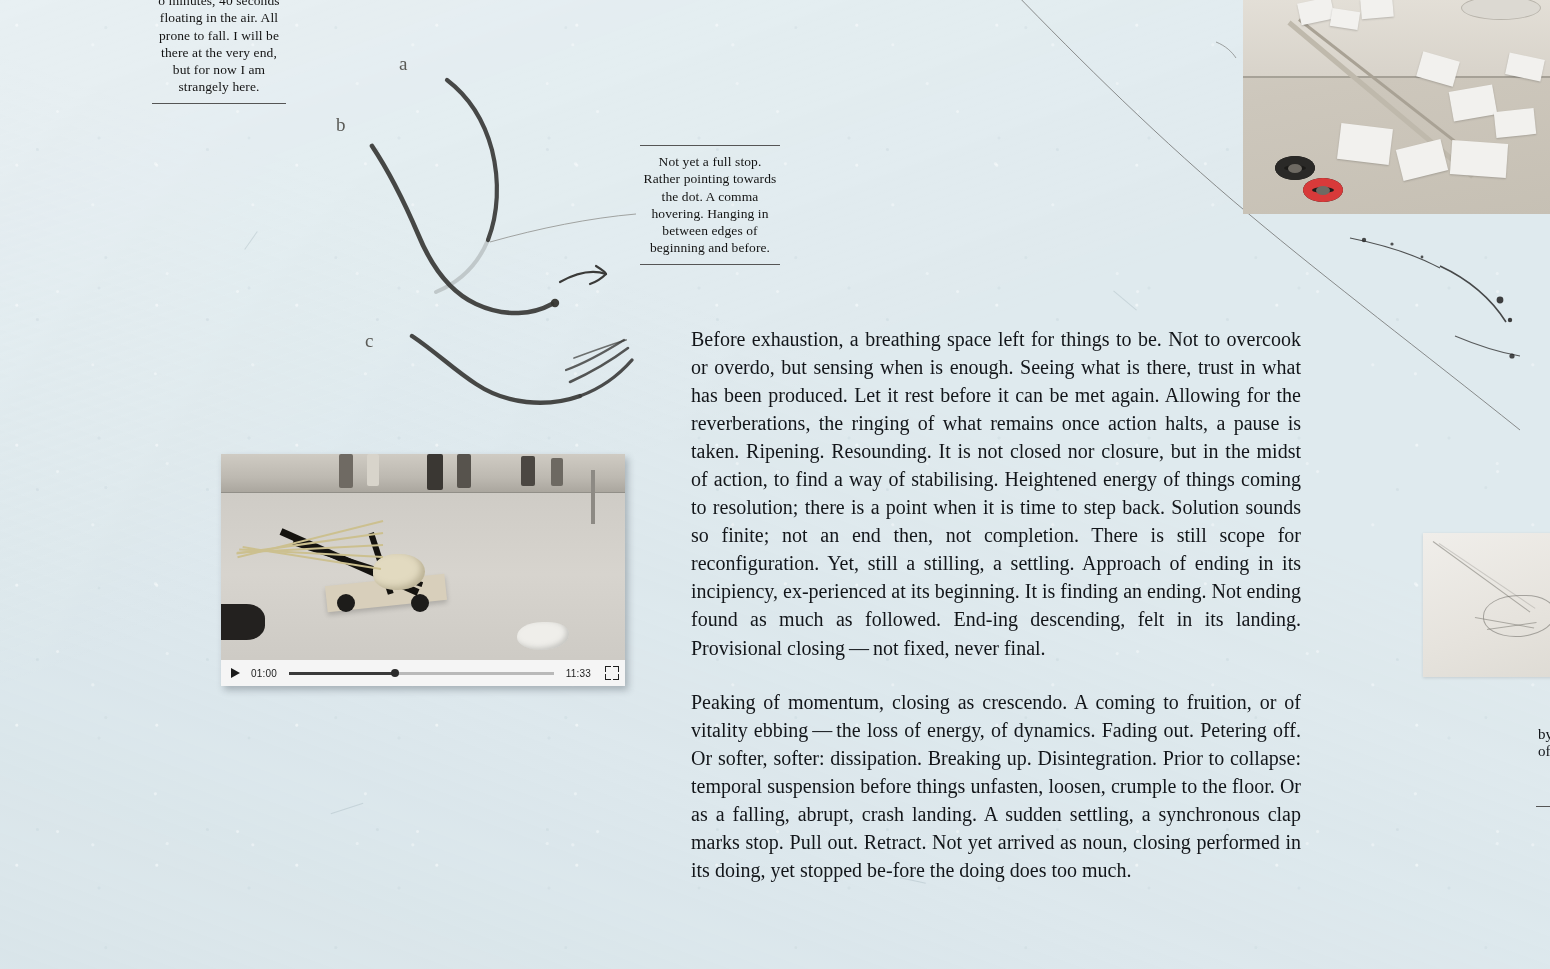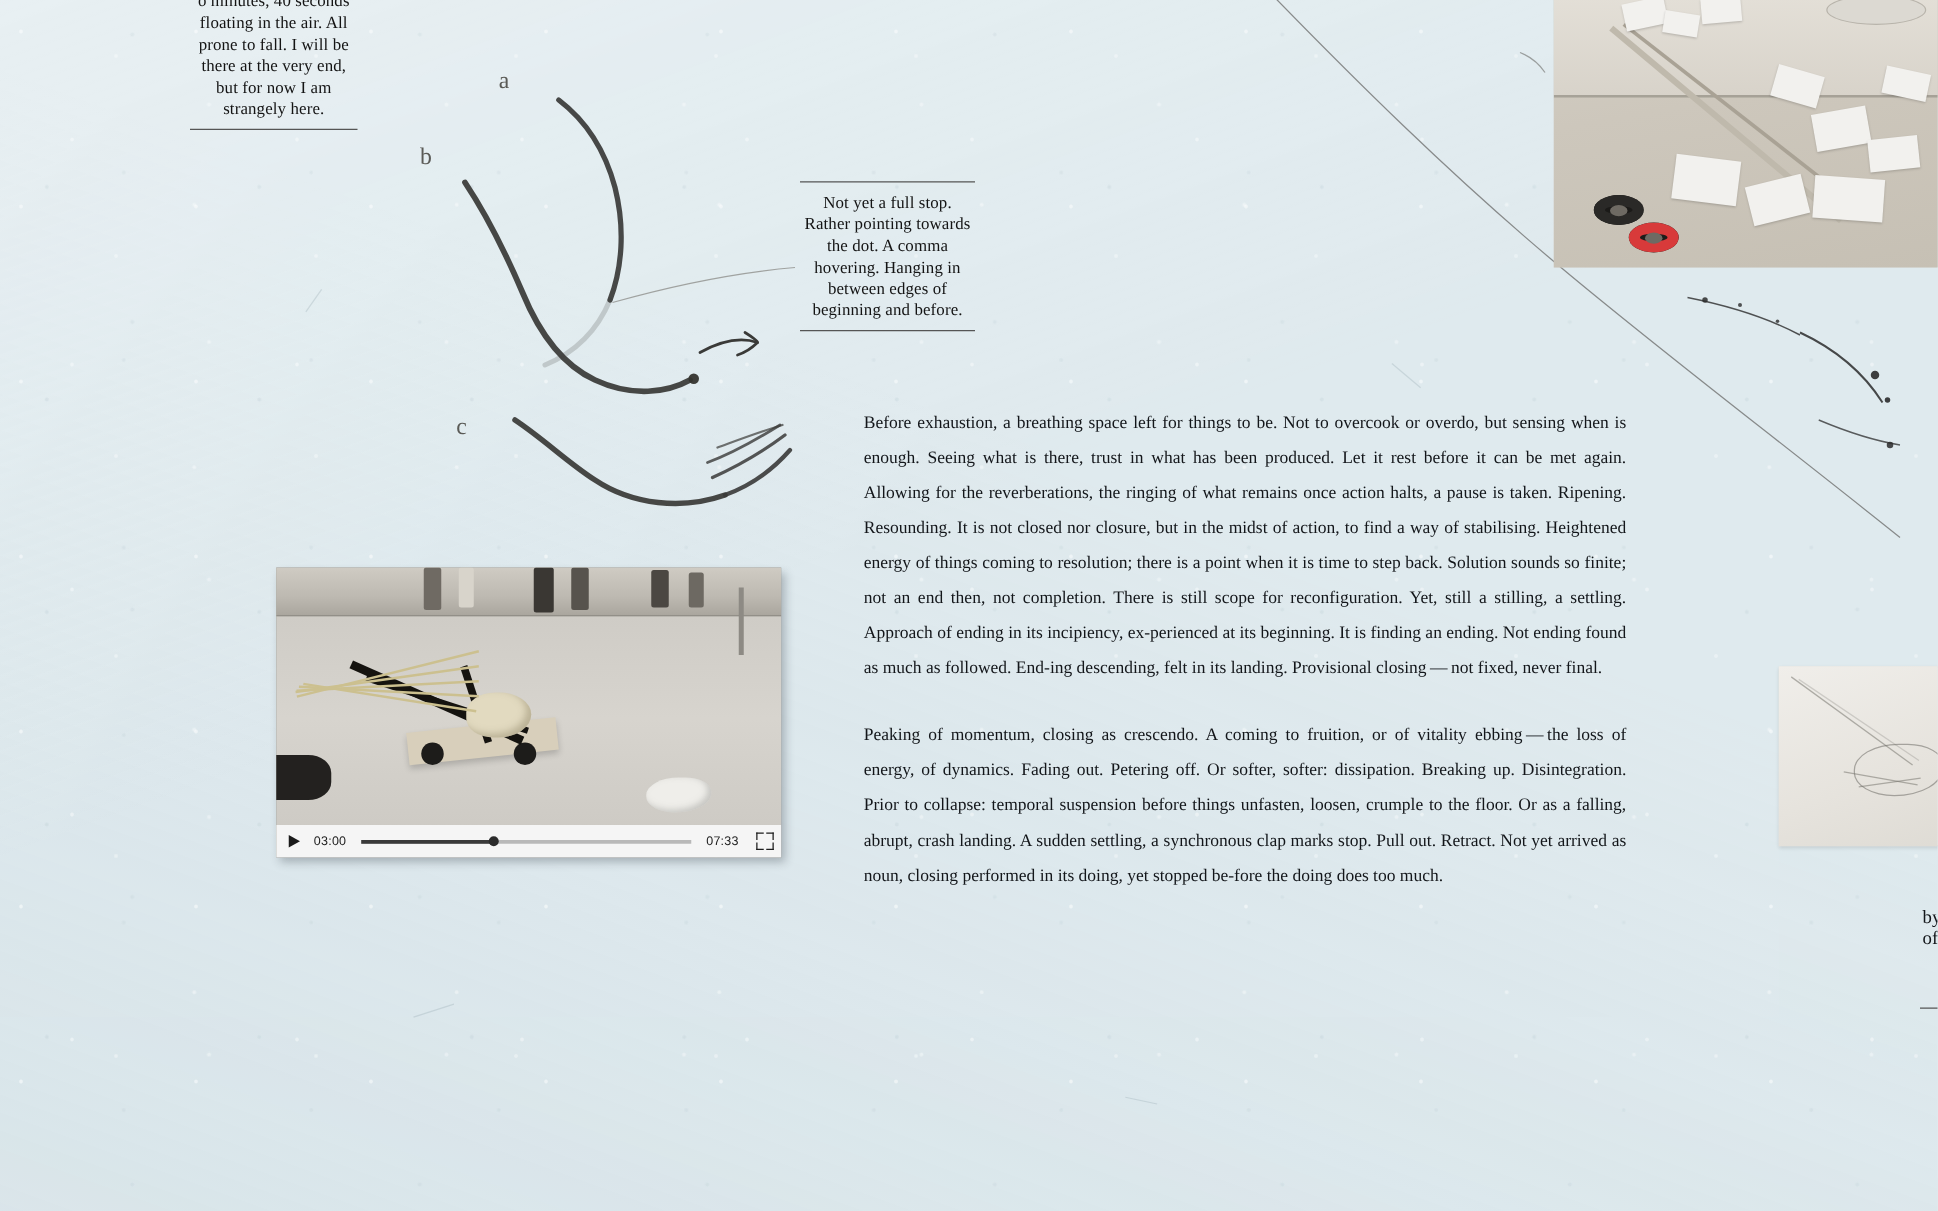--- a/index.html
+++ b/index.html
@@ -70,21 +70,21 @@
     top: 145px;
     width: 140px;
   }
 
   
   #body-text {
     position: absolute;
     left: 691px;
     top: 325px;
     width: 610px;
-    font-size: 14px;
+    font-size: 20px;
     line-height: 28.05px;
     text-align: justify;
     color: #13161a;
     font-family: "Liberation Serif", serif;
   }
   #body-text p {
     margin: 0 0 26px 0;
   }
   #body-text p:last-child { margin-bottom: 0; }
 
@@ -451,26 +451,26 @@
     <div class="vid-straw" style="left:18px; top:102px; width:144px; transform:rotate(3deg);"></div>
     <div class="vid-straw" style="left:20px; top:114px; width:140px; transform:rotate(9deg);"></div>
     <div class="vid-cloth"></div>
     <div class="vid-hand"></div>
   </div>
 
   <div class="video-controls">
     <div class="play-btn">
         <div class="play-tri"></div>
       </div>
-    <div class="time-label">03:00</div>
+    <div class="time-label">01:00</div>
     <div class="scrub">
       <div class="scrub-fill" style="width: 40%;"></div>
       <div class="scrub-knob" style="left: 40%;"></div>
     </div>
-    <div class="time-label">07:33</div>
+    <div class="time-label">11:33</div>
     <div class="fs-btn">
       <i class="tl"></i>
         <i class="tr"></i>
         <i class="bl"></i>
         <i class="br"></i>
     </div>
   </div>
 </div>
 
 <div id="photo-top-right">

